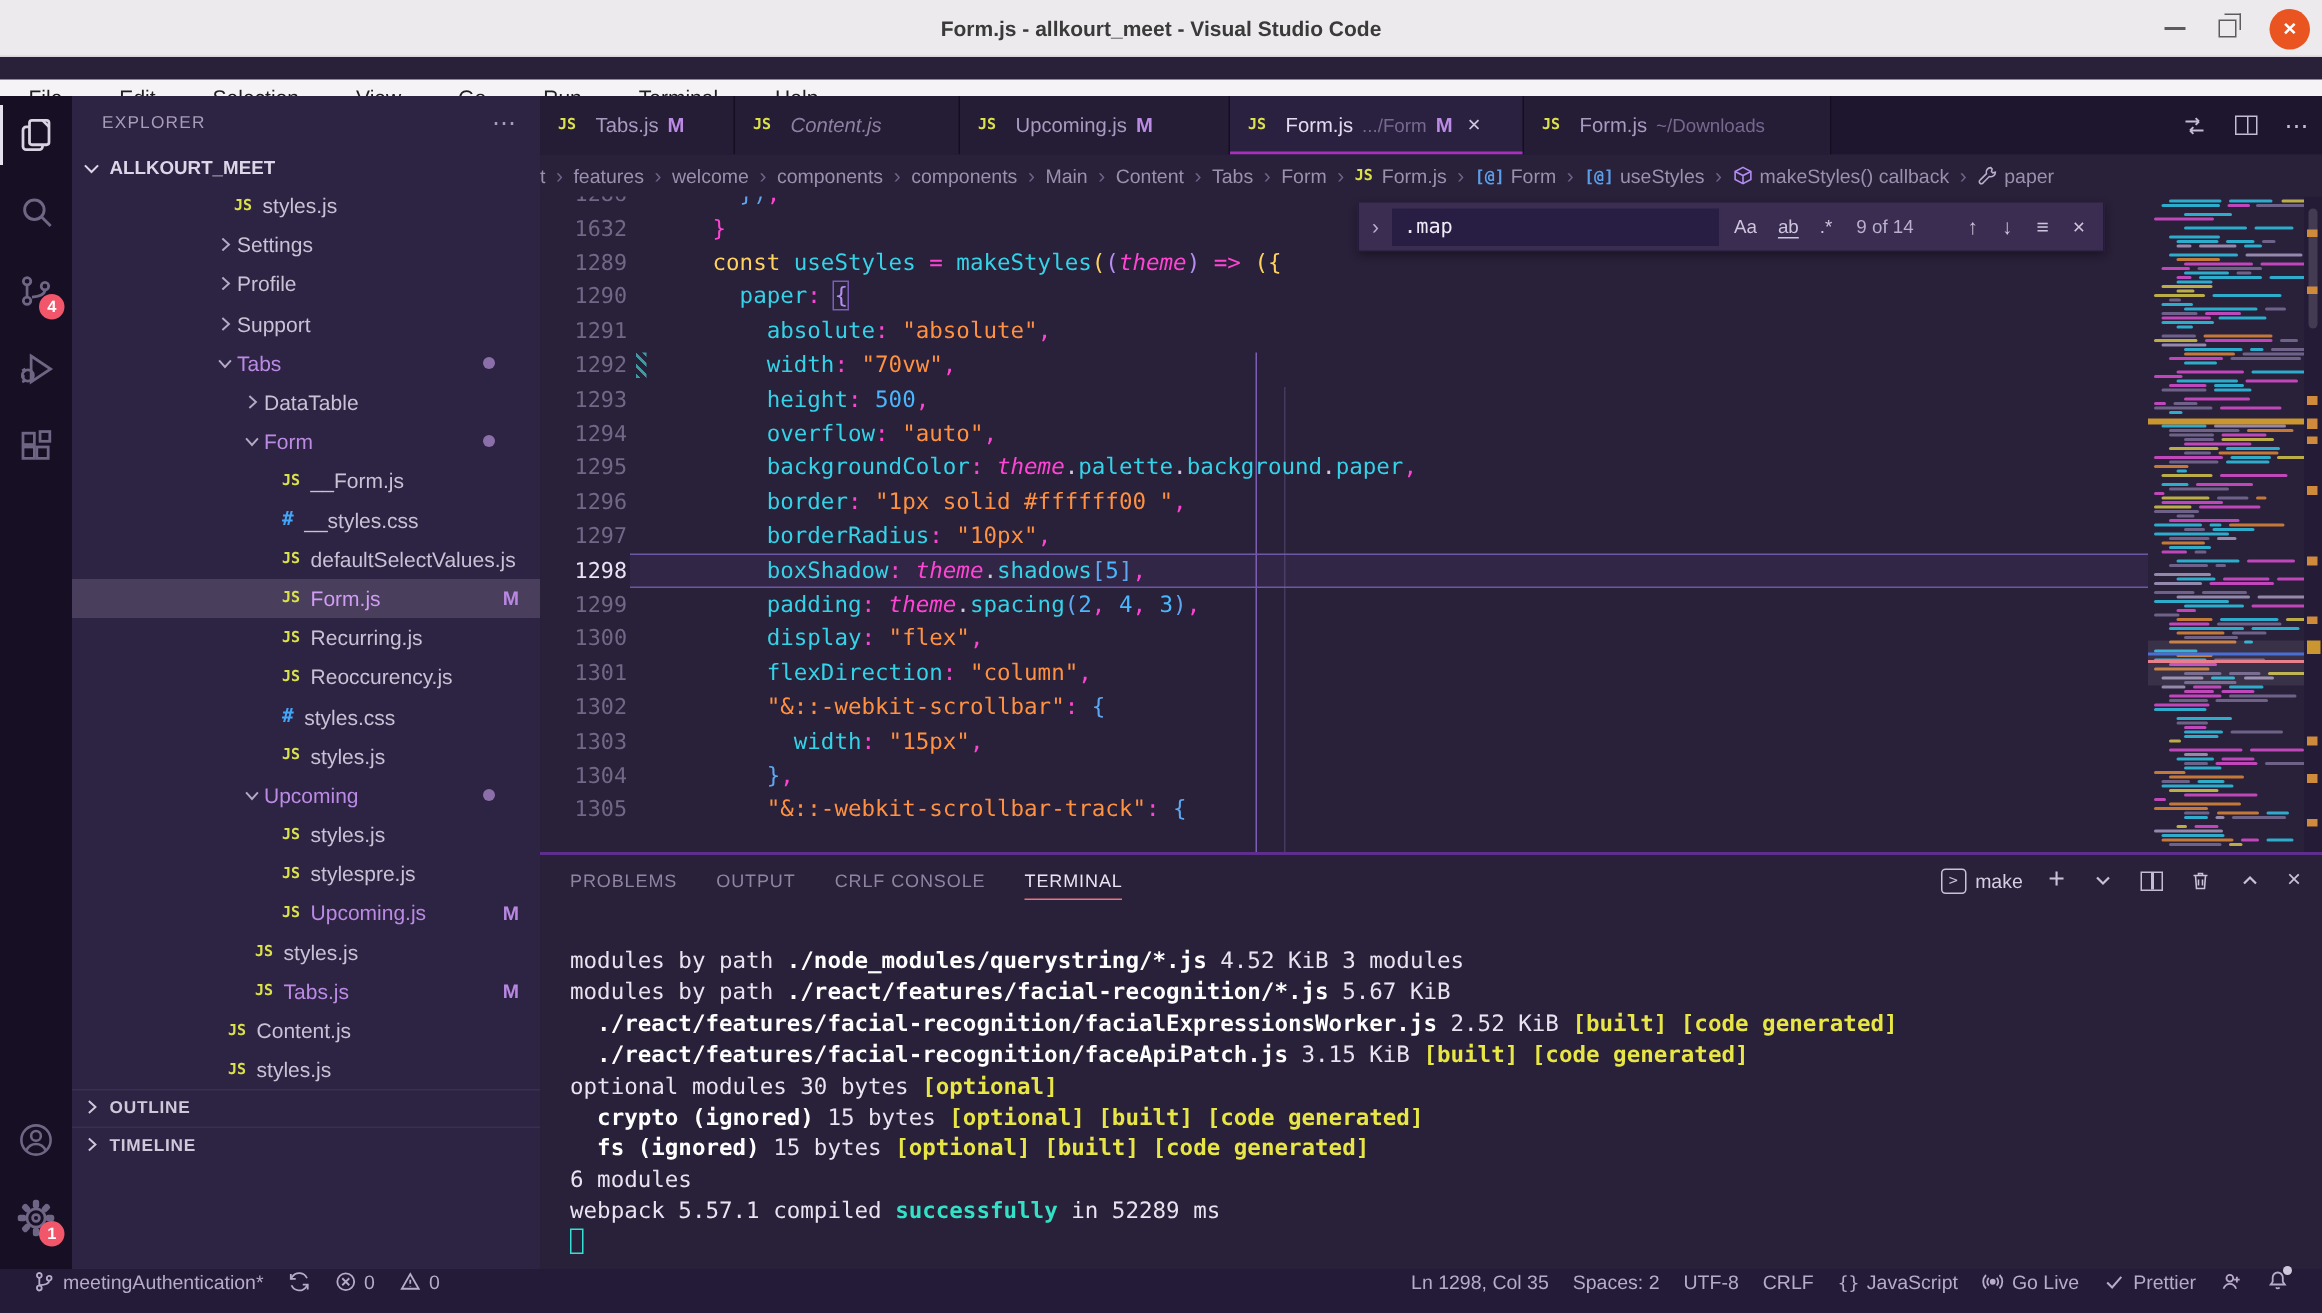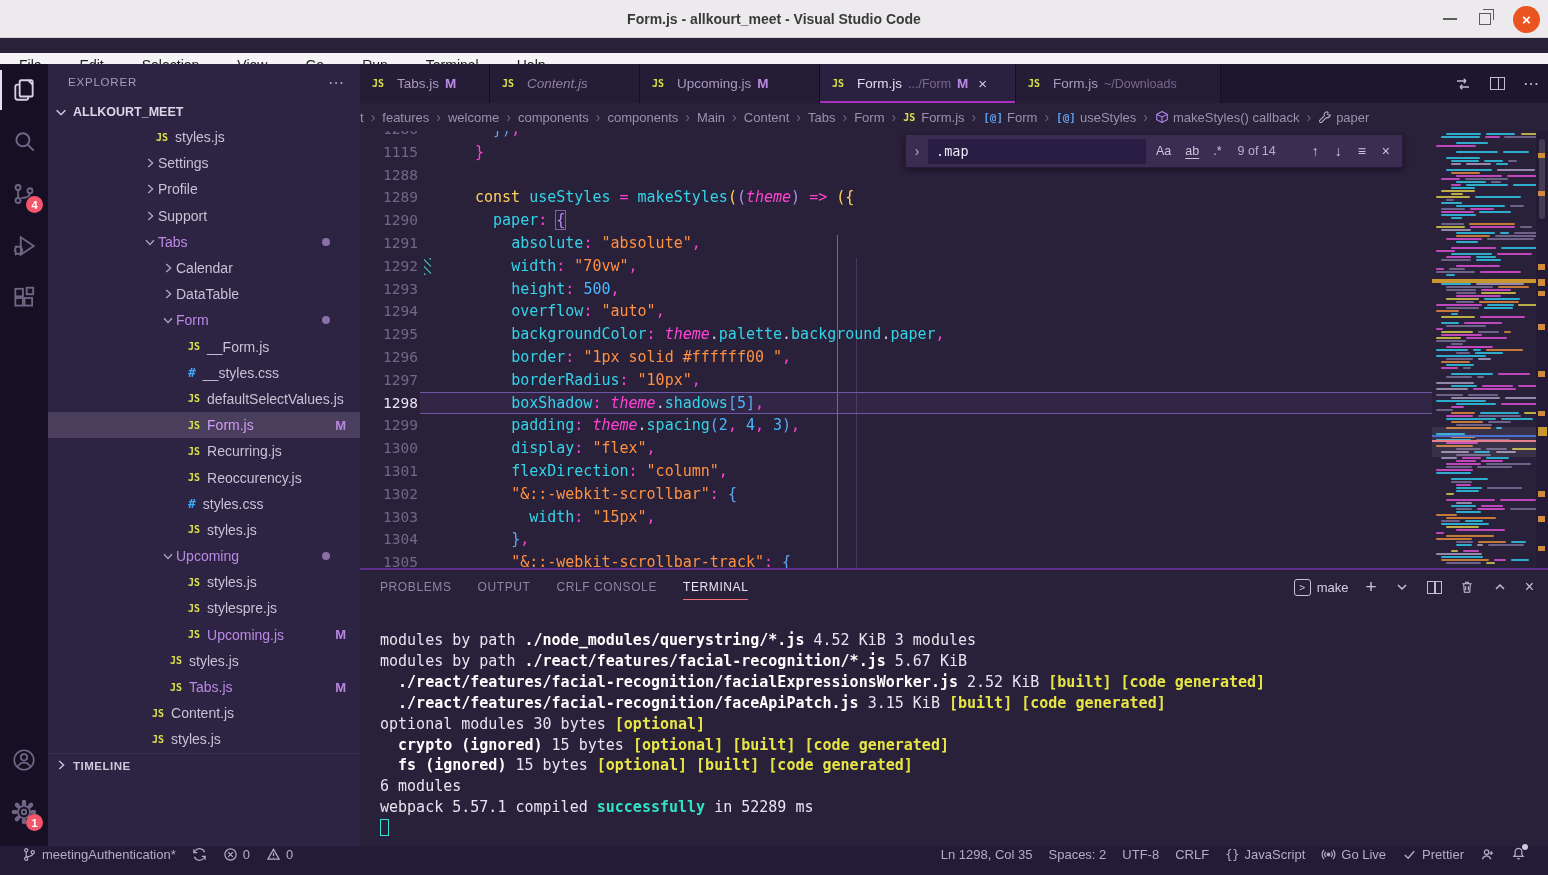--- a/index.html
+++ b/index.html
@@ -271,28 +271,20 @@
           </span>
           <span class="label">Tabs</span>
           <span class="badge-dot"></span>
         </div>
         <div class="tree-row" style="padding-left: 112px;">
           <span class="chev">
             <svg width="14" height="14" viewBox="0 0 16 16">
               <path d="M6 3.5 11 8l-5 4.5" fill="none" stroke="currentColor" stroke-width="1.5"></path>
             </svg>
           </span>
-          <span class="label">Calendar</span>
-        </div>
-        <div class="tree-row" style="padding-left: 112px;">
-          <span class="chev">
-            <svg width="14" height="14" viewBox="0 0 16 16">
-              <path d="M6 3.5 11 8l-5 4.5" fill="none" stroke="currentColor" stroke-width="1.5"></path>
-            </svg>
-          </span>
           <span class="label">DataTable</span>
         </div>
         <div class="tree-row modified" style="padding-left: 112px;">
           <span class="chev">
             <svg width="14" height="14" viewBox="0 0 16 16">
               <path d="M3.5 6 8 11l4.5-5" fill="none" stroke="currentColor" stroke-width="1.5"></path>
             </svg>
           </span>
           <span class="label">Form</span>
           <span class="badge-dot"></span>
@@ -364,20 +356,26 @@
         <div class="tree-row" style="padding-left: 104px;">
           <span class="js-badge">JS</span>
           <span class="label">Content.js</span>
         </div>
         <div class="tree-row" style="padding-left: 104px;">
           <span class="js-badge">JS</span>
           <span class="label">styles.js</span>
         </div>
       </div>
     <div id="sb-sections">
+        <div class="sb-section">
+          <span class="chev" style="color:#cfc8da"><svg width="14" height="14" viewBox="0 0 16 16">
+              <path d="M6 3.5 11 8l-5 4.5" fill="none" stroke="currentColor" stroke-width="1.5"></path>
+            </svg></span>
+          <span>OUTLINE</span>
+        </div>
         <div class="sb-section">
           <span class="chev" style="color:#cfc8da"><svg width="14" height="14" viewBox="0 0 16 16">
               <path d="M6 3.5 11 8l-5 4.5" fill="none" stroke="currentColor" stroke-width="1.5"></path>
             </svg></span>
           <span>TIMELINE</span>
         </div>
       </div>
   </div>
 
   <div class="editor-col">
@@ -489,22 +487,21 @@
           </span>
           <span>paper</span>
         </span>
       </div>
 
     <div class="editor">
       <div class="guide active" style="left:477px;top:104px;bottom:0;"></div>
       <div class="guide" style="left:496px;top:127px;bottom:0;"></div>
       <div class="code-scroll" id="code">
           <div class="code-line"><span class="ln">1286</span><span class="code"><span class="tk-bb">  })</span><span class="tk-pk">,</span></span></div>
-          <div class="code-line"><span class="ln">1115</span><span class="code"><span class="tk-pk">}</span></span></div>
-          <div class="code-line"><span class="ln">1288</span><span class="code"></span></div>
+          <div class="code-line"><span class="ln">1632</span><span class="code"><span class="tk-pk">}</span></span></div>
           <div class="code-line"><span class="ln">1289</span><span class="code"><span class="tk-kw">const</span><span class="tk-pl"> </span><span class="tk-cy">useStyles</span><span class="tk-pl"> </span><span class="tk-pk">=</span><span class="tk-pl"> </span><span class="tk-cy">makeStyles</span><span class="tk-by">(</span><span class="tk-bp">(</span><span class="tk-pki">theme</span><span class="tk-bp">)</span><span class="tk-pl"> </span><span class="tk-pk">=&gt;</span><span class="tk-pl"> </span><span class="tk-by">(</span><span class="tk-by">{</span></span></div>
           <div class="code-line"><span class="ln">1290</span><span class="code"><span class="tk-pl">  </span><span class="tk-cy">paper</span><span class="tk-pk">:</span><span class="tk-pl"> </span><span class="tk-bpx">{</span></span></div>
           <div class="code-line"><span class="ln">1291</span><span class="code"><span class="tk-pl">    </span><span class="tk-cy">absolute</span><span class="tk-pk">:</span><span class="tk-pl"> </span><span class="tk-str">"absolute"</span><span class="tk-pk">,</span></span></div>
           <div class="code-line"><span class="ln">1292</span><span class="gutter-mod"></span><span class="code"><span class="tk-pl">    </span><span class="tk-cy">width</span><span class="tk-pk">:</span><span class="tk-pl"> </span><span class="tk-str">"70vw"</span><span class="tk-pk">,</span></span></div>
           <div class="code-line"><span class="ln">1293</span><span class="code"><span class="tk-pl">    </span><span class="tk-cy">height</span><span class="tk-pk">:</span><span class="tk-pl"> </span><span class="tk-num">500</span><span class="tk-pk">,</span></span></div>
           <div class="code-line"><span class="ln">1294</span><span class="code"><span class="tk-pl">    </span><span class="tk-cy">overflow</span><span class="tk-pk">:</span><span class="tk-pl"> </span><span class="tk-str">"auto"</span><span class="tk-pk">,</span></span></div>
           <div class="code-line"><span class="ln">1295</span><span class="code"><span class="tk-pl">    </span><span class="tk-cy">backgroundColor</span><span class="tk-pk">:</span><span class="tk-pl"> </span><span class="tk-pki">theme</span><span class="tk-pl">.</span><span class="tk-cy">palette</span><span class="tk-pl">.</span><span class="tk-cy">background</span><span class="tk-pl">.</span><span class="tk-cy">paper</span><span class="tk-pk">,</span></span></div>
           <div class="code-line"><span class="ln">1296</span><span class="code"><span class="tk-pl">    </span><span class="tk-cy">border</span><span class="tk-pk">:</span><span class="tk-pl"> </span><span class="tk-str">"1px solid #ffffff00 "</span><span class="tk-pk">,</span></span></div>
           <div class="code-line"><span class="ln">1297</span><span class="code"><span class="tk-pl">    </span><span class="tk-cy">borderRadius</span><span class="tk-pk">:</span><span class="tk-pl"> </span><span class="tk-str">"10px"</span><span class="tk-pk">,</span></span></div>
           <div class="code-line current"><span class="ln">1298</span><span class="code"><span class="tk-pl">    </span><span class="tk-cy">boxShadow</span><span class="tk-pk">:</span><span class="tk-pl"> </span><span class="tk-pki">theme</span><span class="tk-pl">.</span><span class="tk-cy">shadows</span><span class="tk-bb">[</span><span class="tk-num">5</span><span class="tk-bb">]</span><span class="tk-pk">,</span></span></div>

